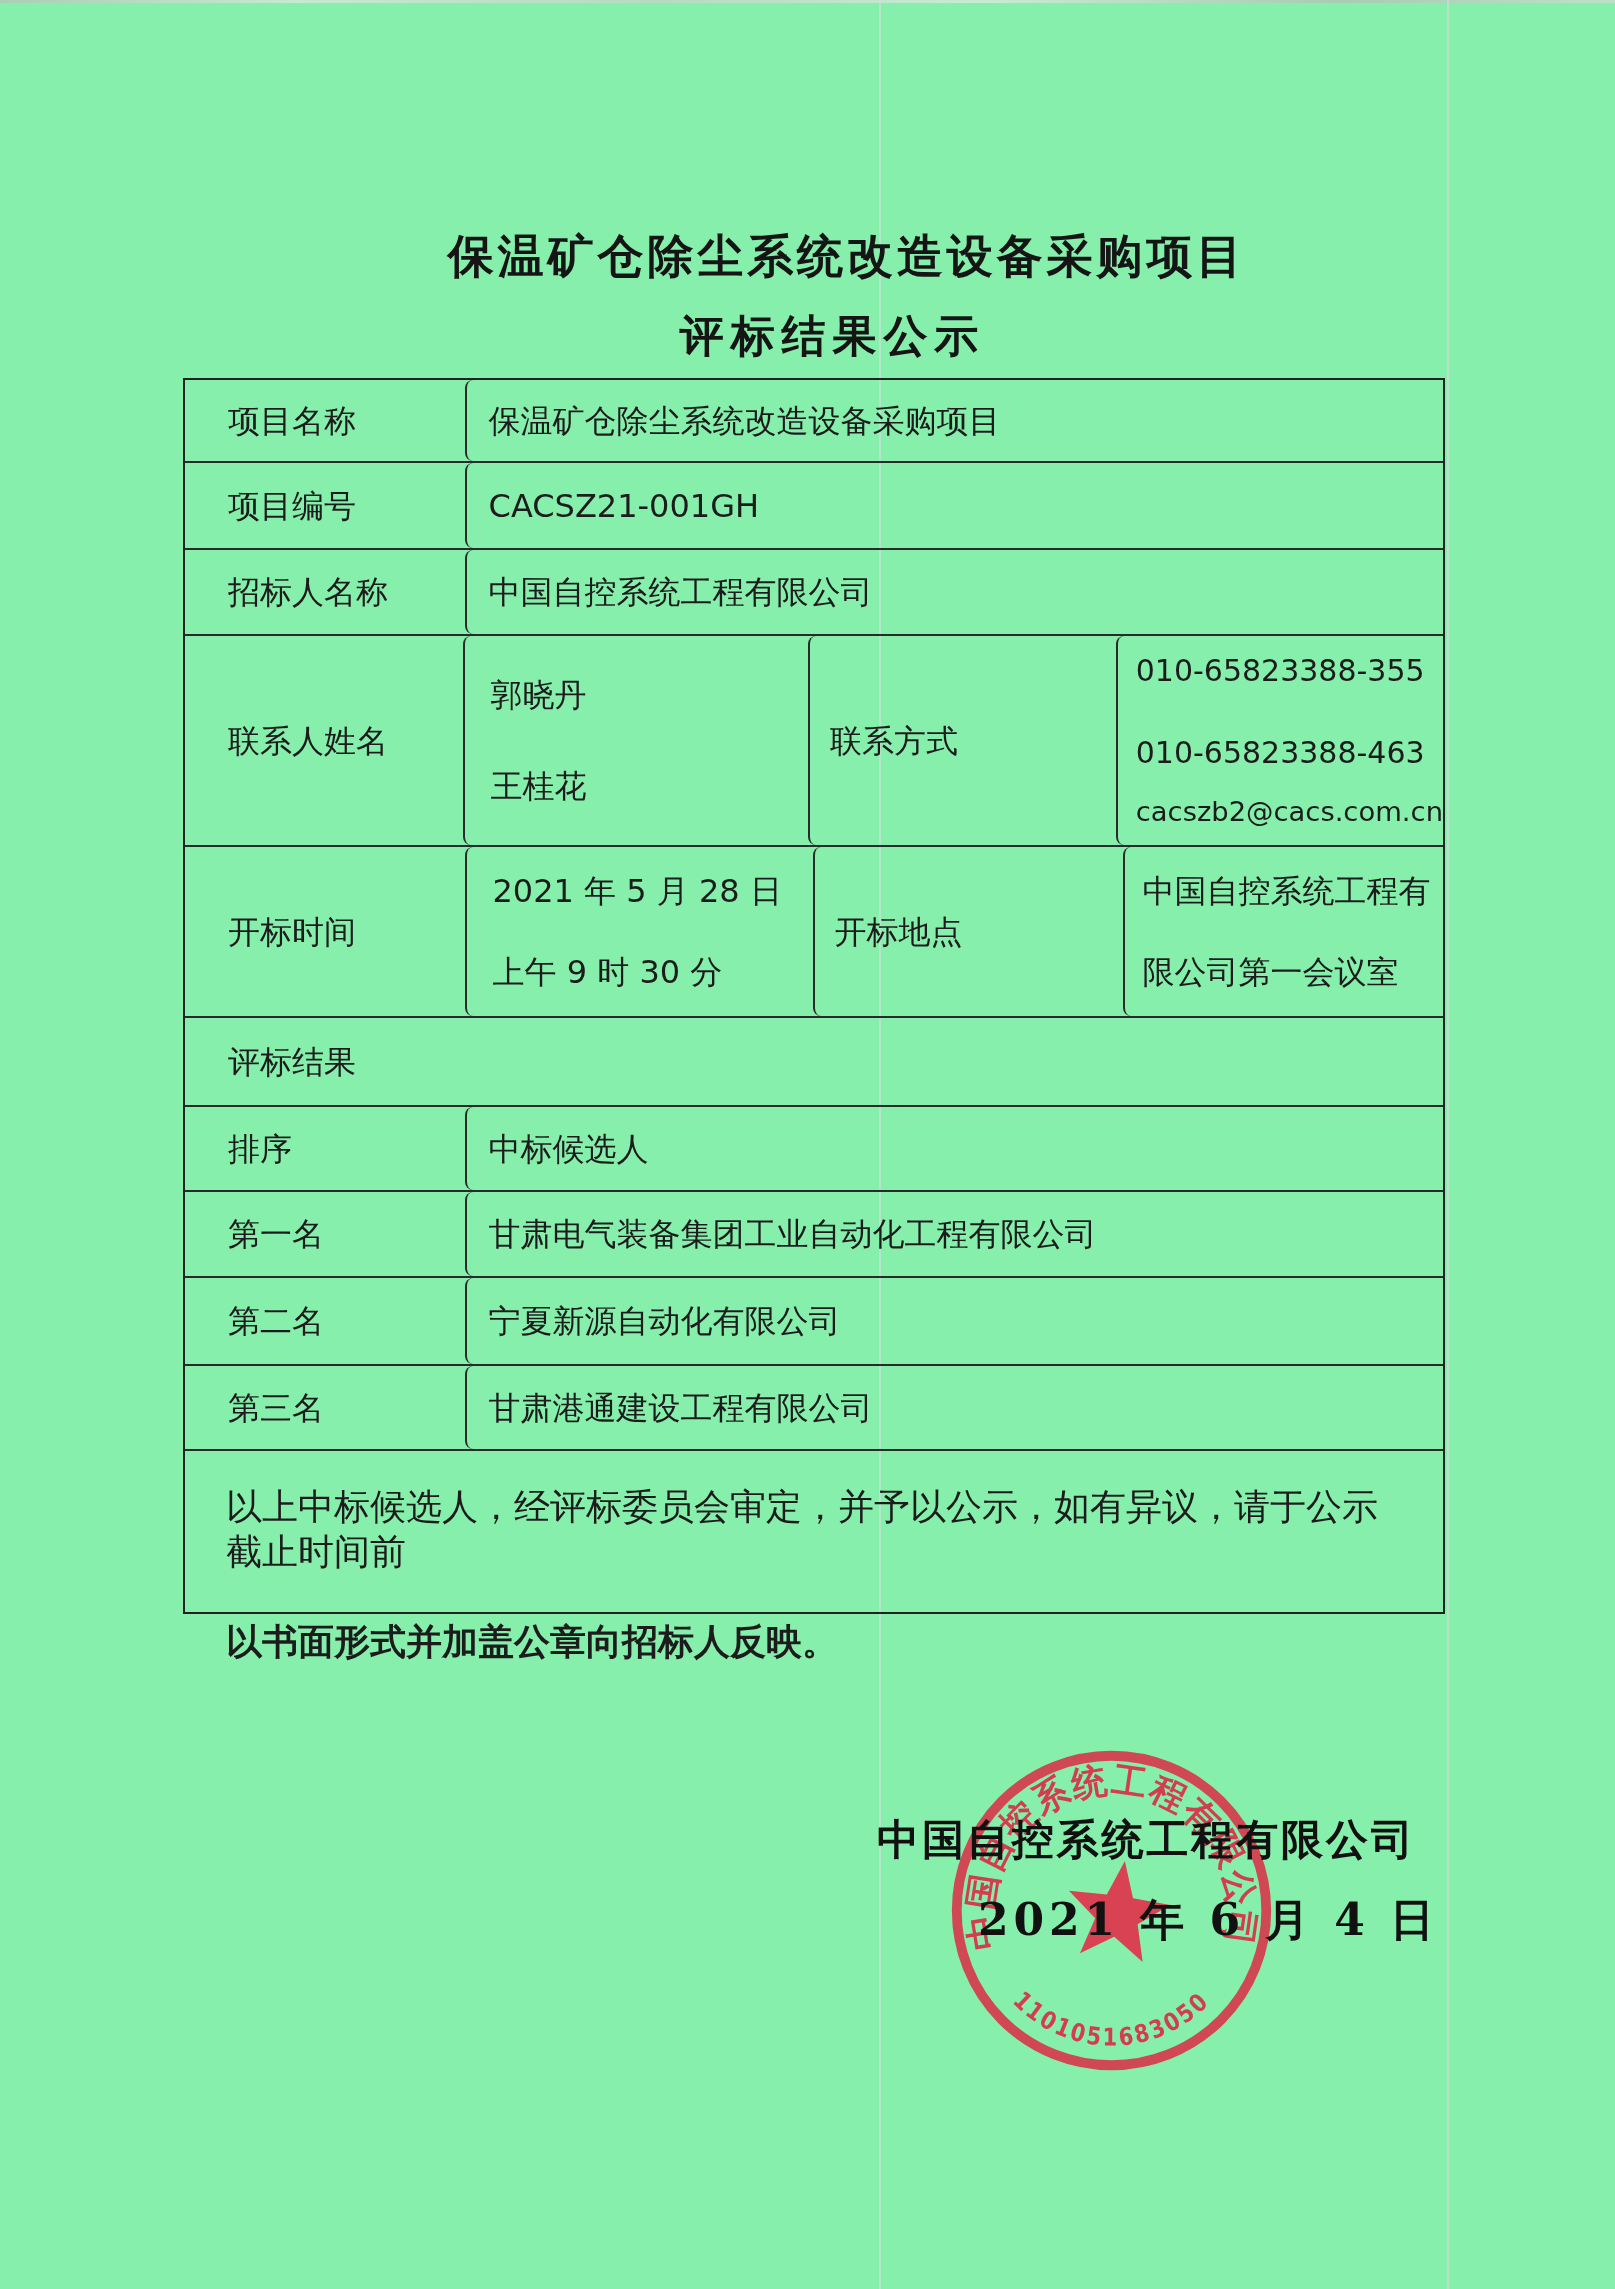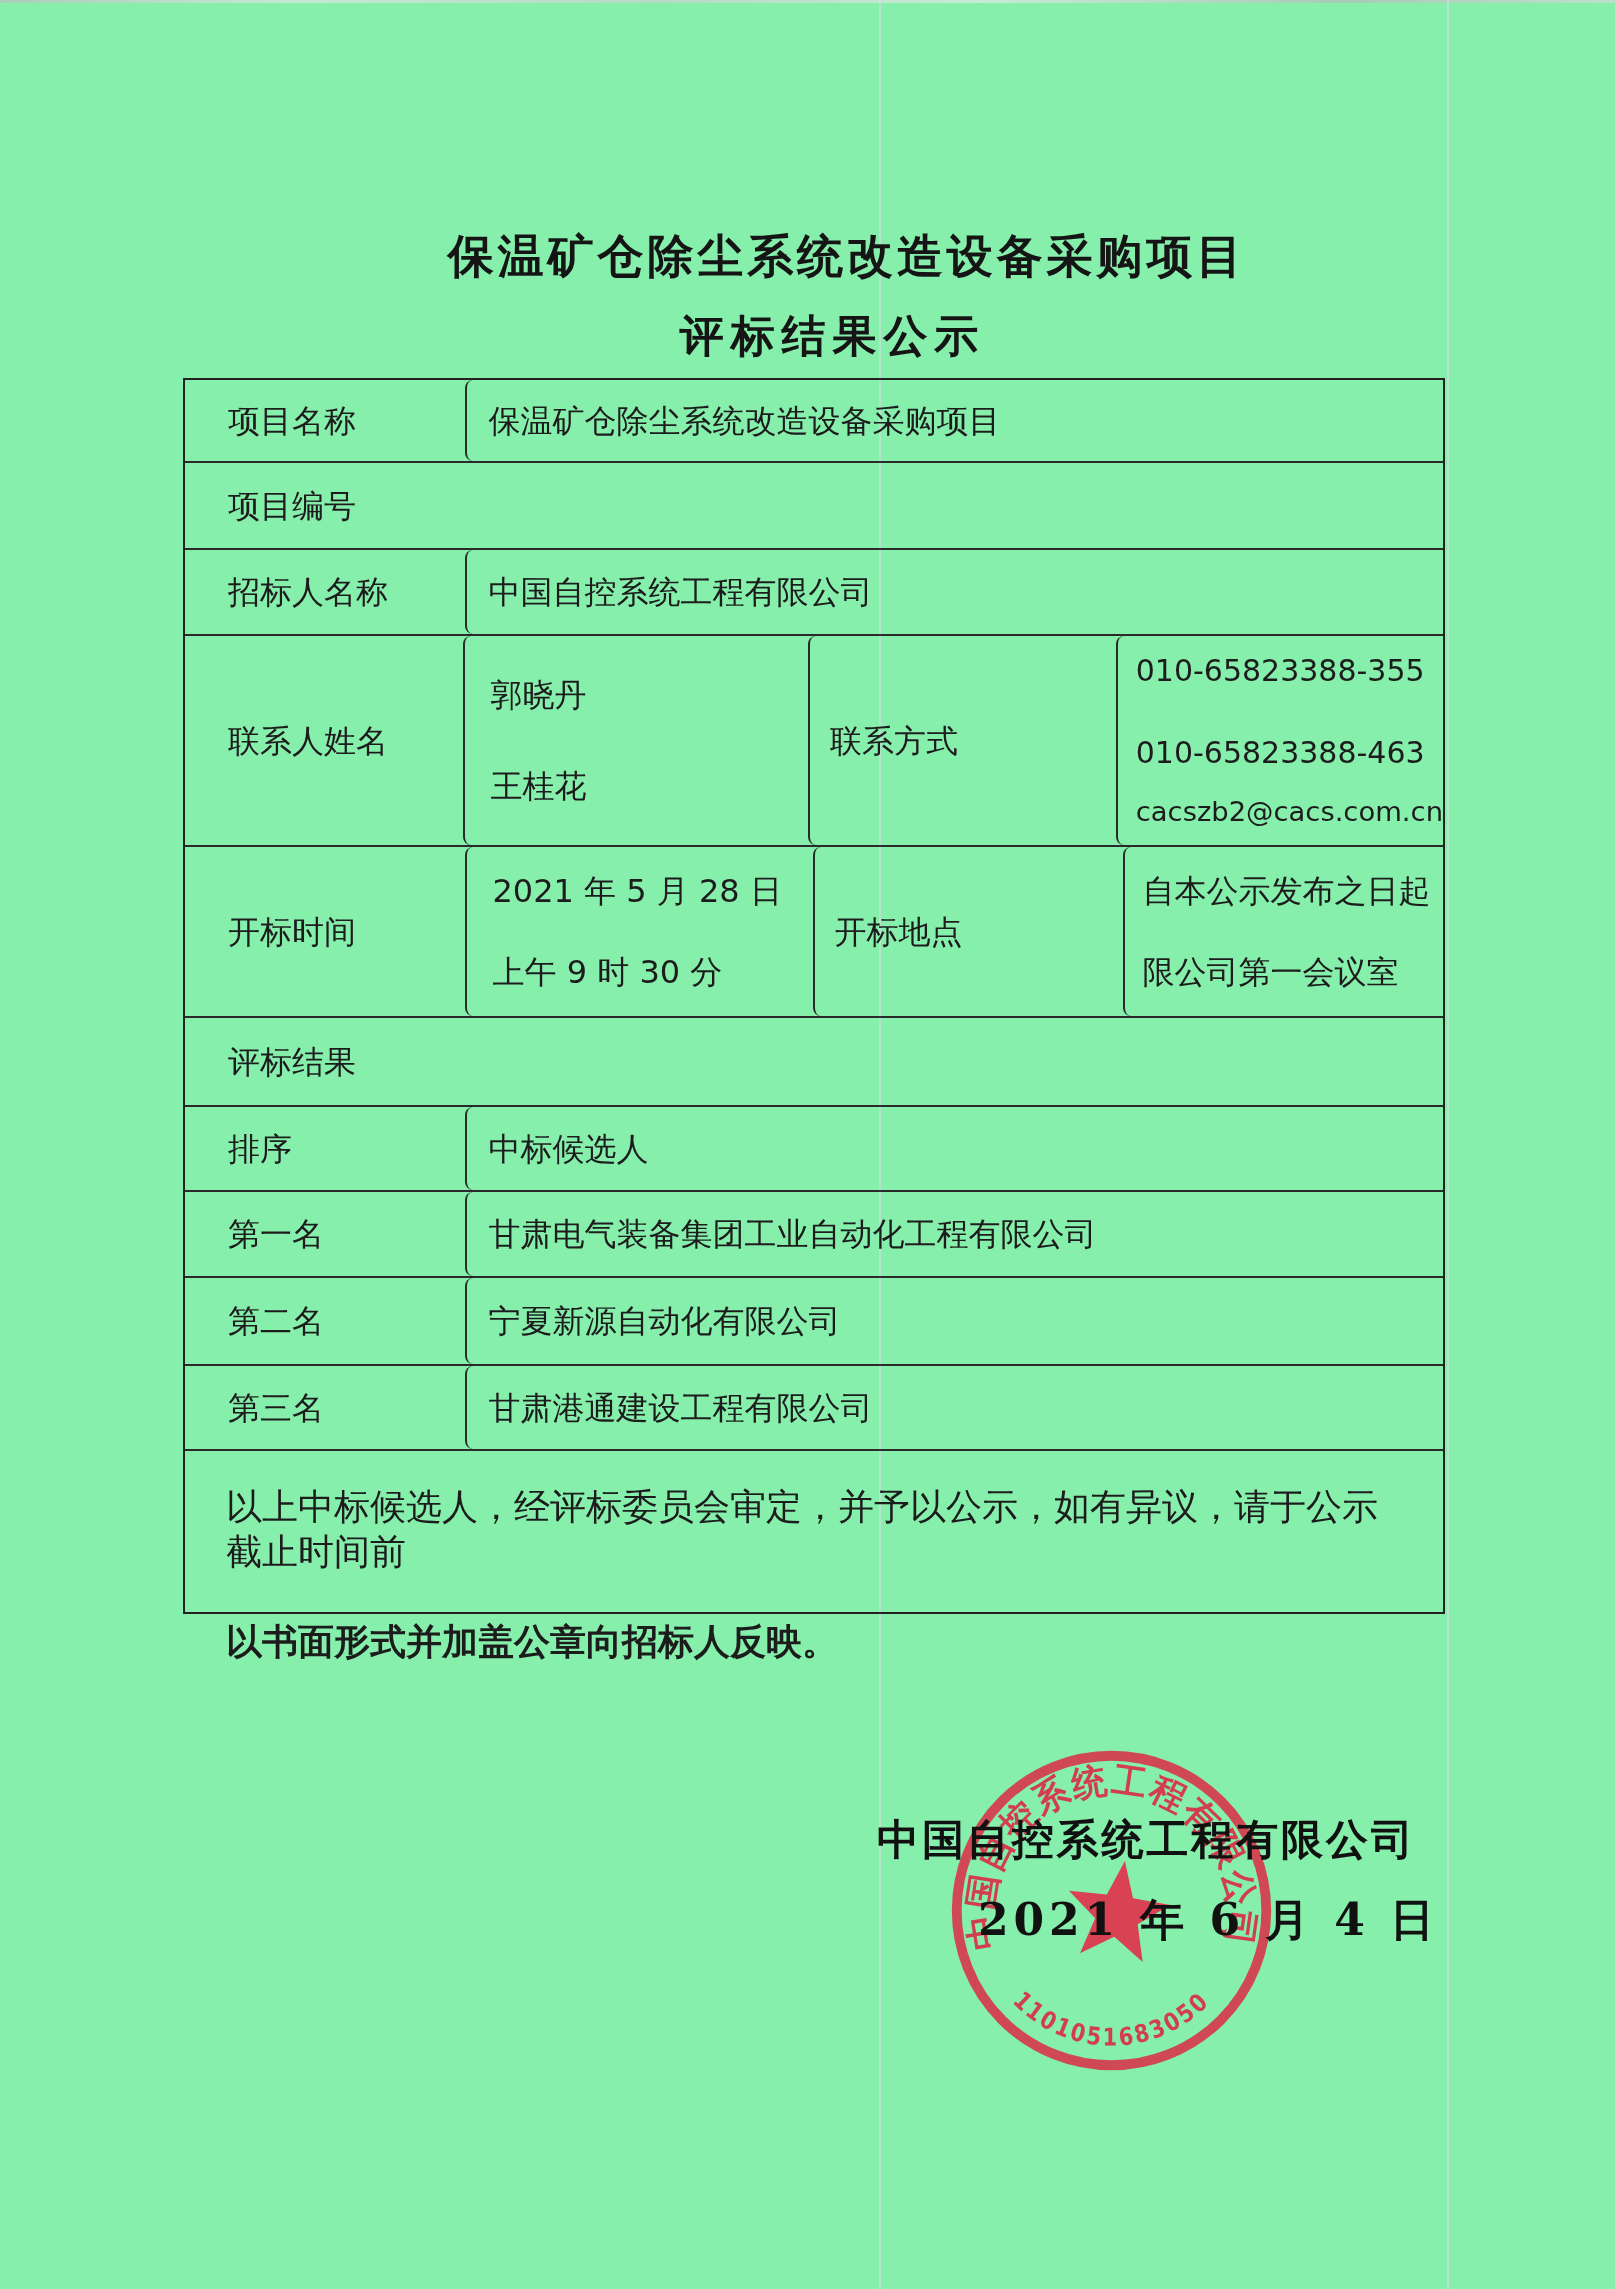--- a/index.html
+++ b/index.html
@@ -73,20 +73,21 @@
 
   <div class="doc-table">
 
     <div class="trow" style="height:81px">
       <div class="tcell c-label">项目名称</div>
       <div class="tcell c-value">保温矿仓除尘系统改造设备采购项目</div>
     </div>
 
     <div class="trow" style="height:87px">
       <div class="tcell c-label">项目编号</div>
+      <div class="tcell c-value">CACSZ21-001GH</div>
     </div>
 
     <div class="trow" style="height:86px">
       <div class="tcell c-label">招标人名称</div>
       <div class="tcell c-value">中国自控系统工程有限公司</div>
     </div>
 
     <div class="trow" style="height:211px">
       <div class="tcell c-label">联系人姓名</div>
       <div class="tcell c-mid stack-gap-lg">
@@ -102,21 +103,21 @@
     </div>
 
     <div class="trow" style="height:171px">
       <div class="tcell c-label">开标时间</div>
       <div class="tcell c-mid stack-gap-md">
         <div>2021 年 5 月 28 日</div>
         <div>上午 9 时 30 分</div>
       </div>
       <div class="tcell c-label2">开标地点</div>
       <div class="tcell c-last stack-gap-md">
-        <div>自本公示发布之日起</div>
+        <div>中国自控系统工程有</div>
         <div>限公司第一会议室</div>
       </div>
     </div>
 
     <div class="trow" style="height:89px">
       <div class="tcell section-cell">评标结果</div>
     </div>
 
     <div class="trow" style="height:85px">
       <div class="tcell c-label">排序</div>

